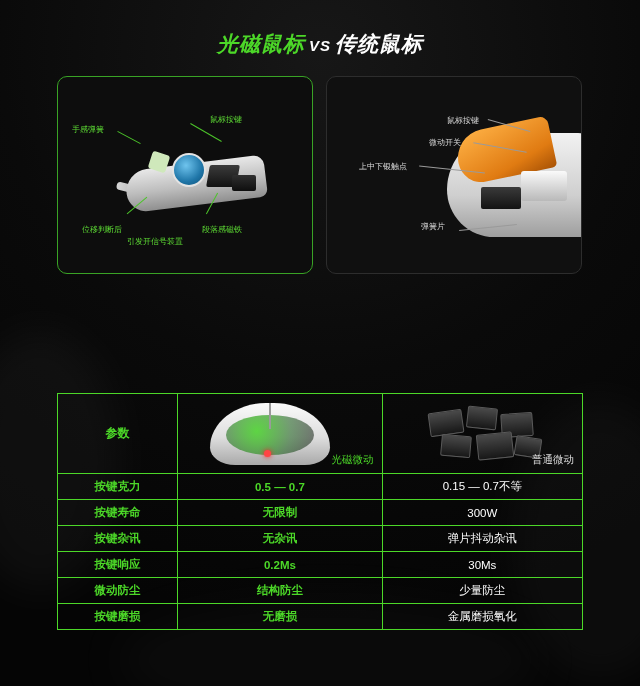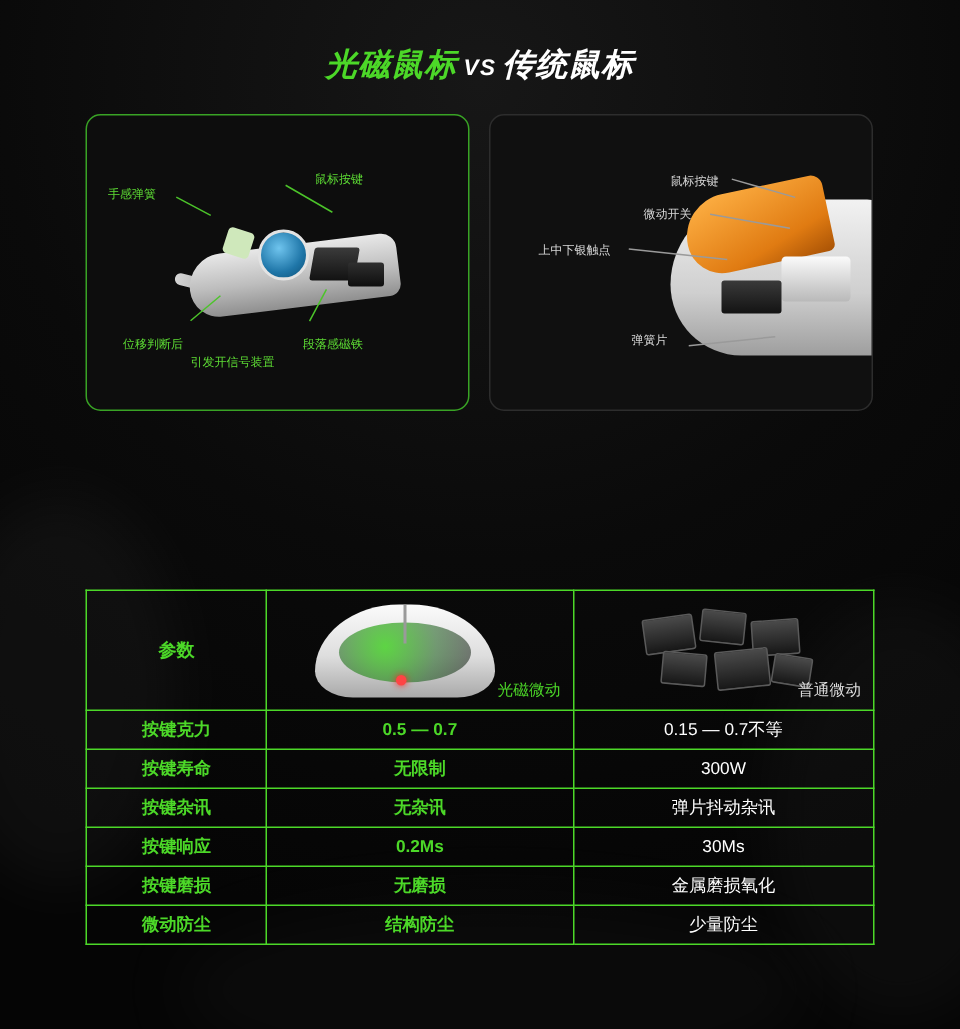--- a/index.html
+++ b/index.html
@@ -295,25 +295,25 @@
         <td class="param">按键杂讯</td>
         <td class="green">无杂讯</td>
         <td class="plain">弹片抖动杂讯</td>
       </tr>
       <tr>
         <td class="param">按键响应</td>
         <td class="green">0.2Ms</td>
         <td class="plain">30Ms</td>
       </tr>
       <tr>
+        <td class="param">微动防尘</td>
+        <td class="green">结构防尘</td>
+        <td class="plain">少量防尘</td>
+      </tr>
+      <tr>
         <td class="param">按键磨损</td>
         <td class="green">无磨损</td>
         <td class="plain">金属磨损氧化</td>
       </tr>
-      <tr>
-        <td class="param">微动防尘</td>
-        <td class="green">结构防尘</td>
-        <td class="plain">少量防尘</td>
-      </tr>
     </tbody>
   </table>
 
 </div>
 
 </body></html>

